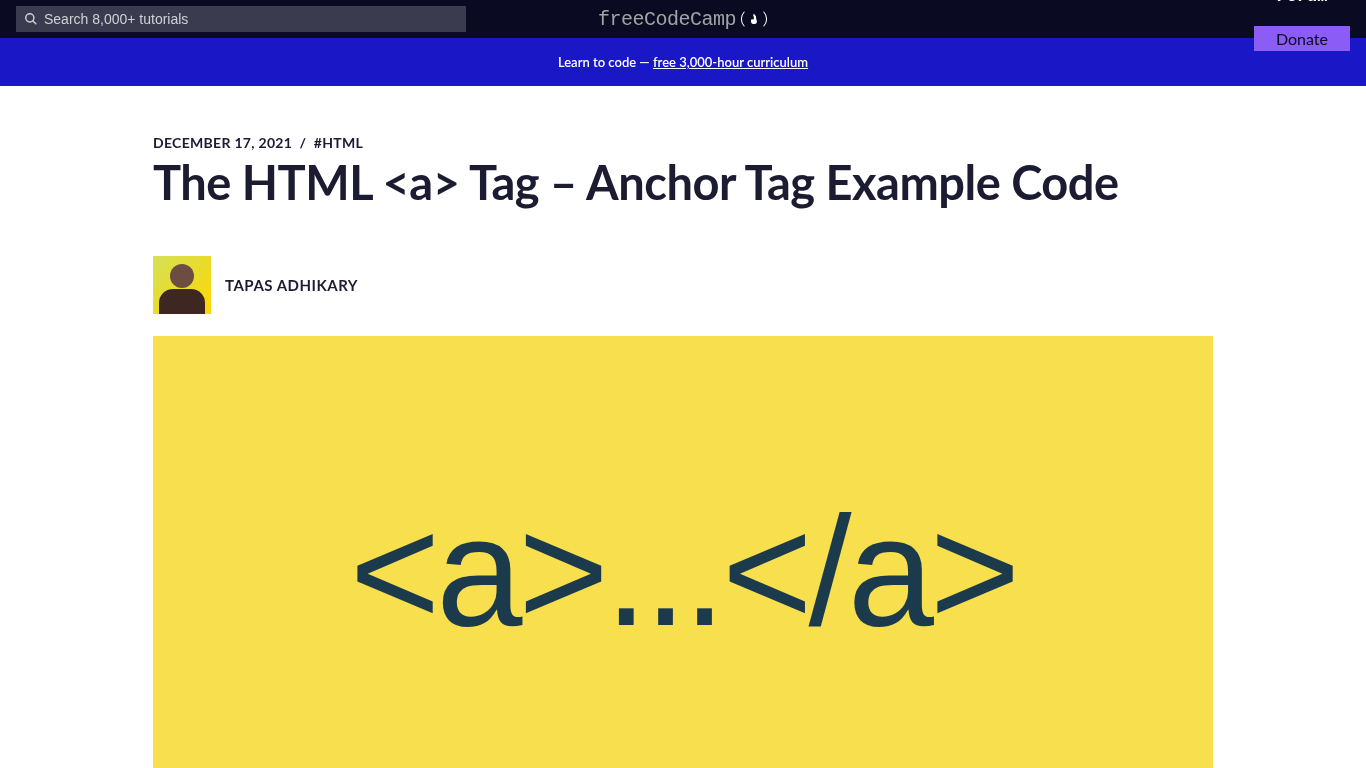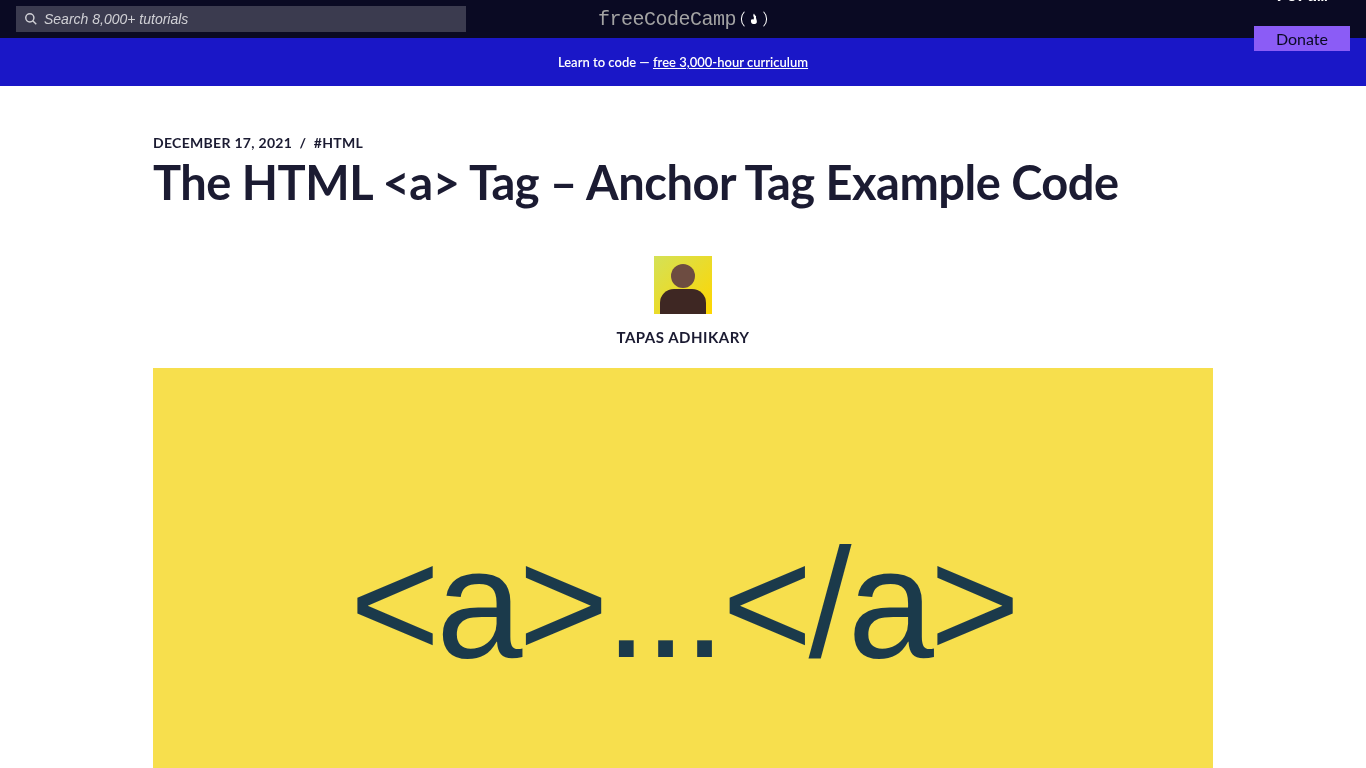--- a/index.html
+++ b/index.html
@@ -32,21 +32,20 @@
   display: flex;
   align-items: center;
 }
 .search-input {
   background: transparent;
   border: none;
   color: #0ea5e9;
   font-size: 14px;
   width: 100%;
   outline: none;
-  font-style: italic;
 }
 .search-input::placeholder { color: #d0d0d5; }
 .logo {
   position: absolute;
   left: 50%;
   transform: translateX(-50%);
   color: #a3a3a3;
   font-size: 20px;
   font-family: "Courier New", monospace;
   letter-spacing: -0.5px;
@@ -115,21 +114,20 @@
   color: #1b1b32;
   line-height: 1.25;
   margin-top: 2px;
   letter-spacing: -0.5px;
 }
 .author {
   display: flex;
   align-items: center;
   margin-top: 44px;
   gap: 14px;
-  flex-direction: column;
 }
 .avatar {
   width: 58px;
   height: 58px;
   background: linear-gradient(135deg, #d4e157 0%, #ffd600 100%);
   position: relative;
   overflow: hidden;
 }
 .avatar::before {
   content: "";

